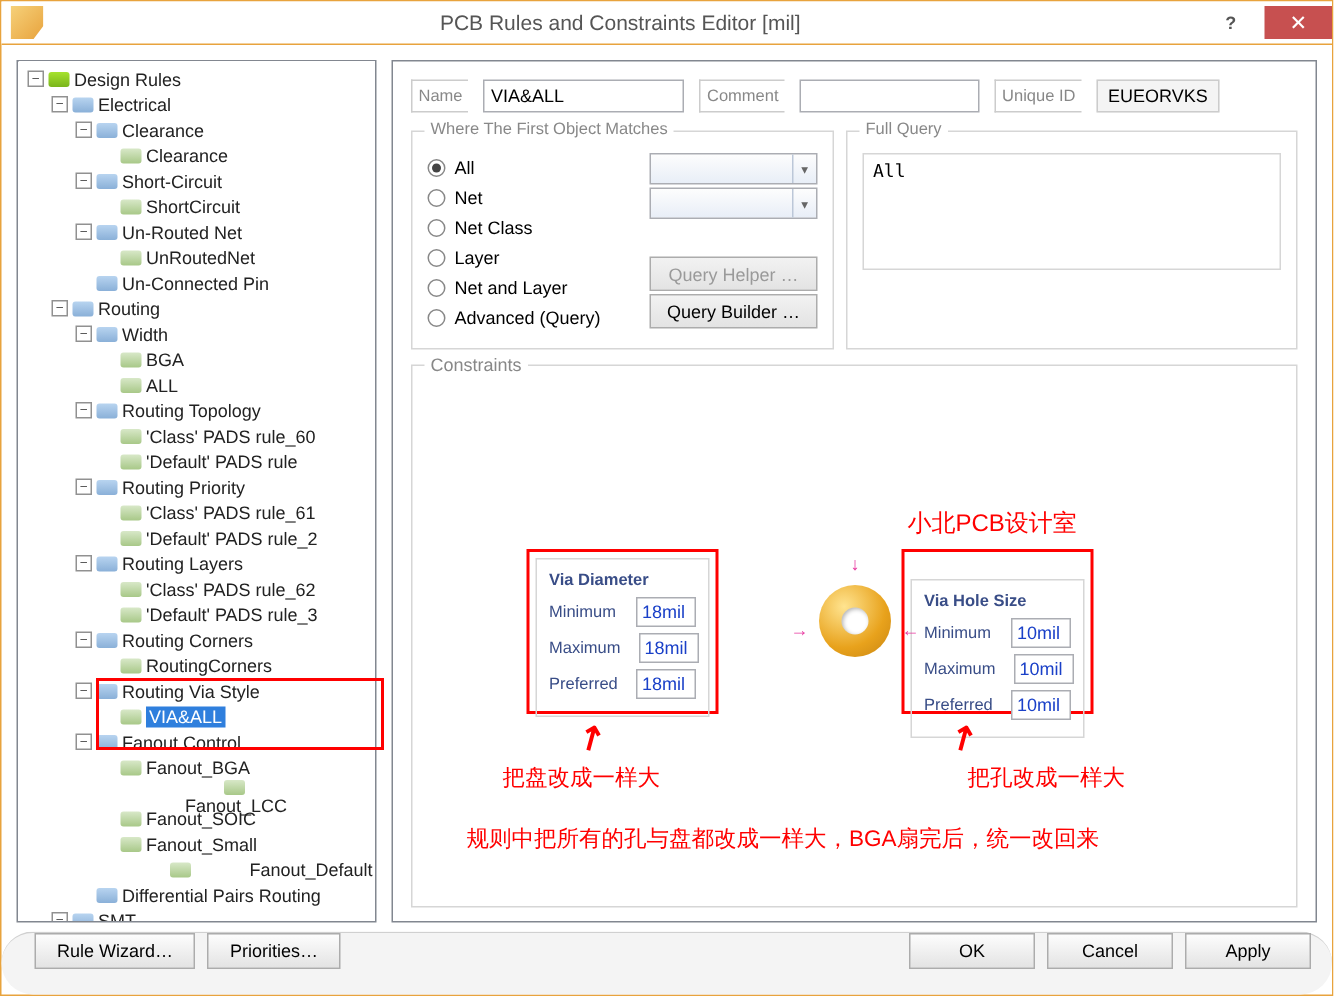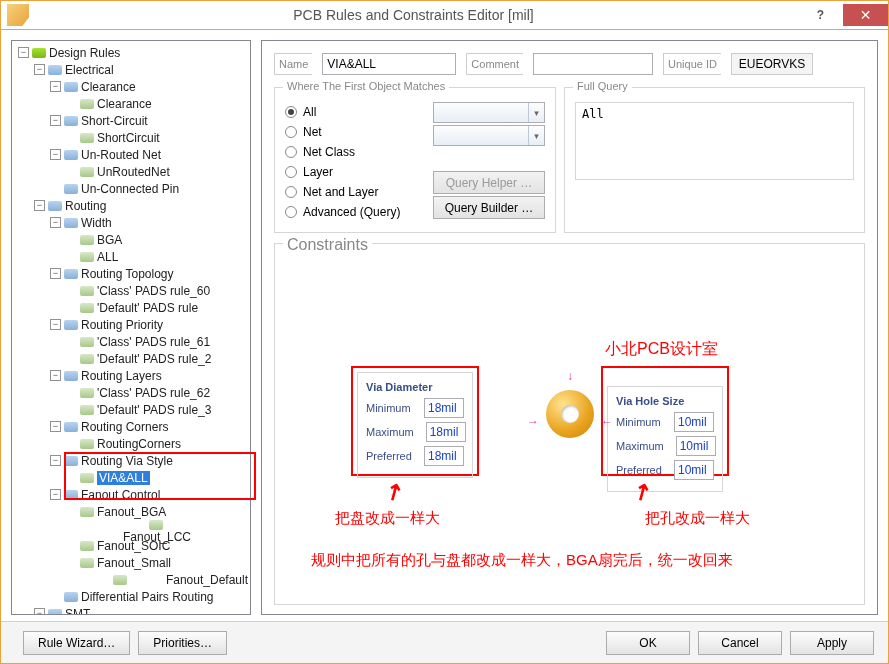--- a/index.html
+++ b/index.html
@@ -56,41 +56,41 @@
 .combo { width: 112px; height: 21px; border: 1px solid #abadb3; background: linear-gradient(#fdfdfd,#e8eef7); display: inline-flex; align-items: center; justify-content: flex-end; margin-left: 4px; }
 .combo-arrow { width: 16px; height: 100%; border-left: 1px solid #bcc7d8; display:flex; align-items:center; justify-content:center; color:#666; font-size:9px; }
 .btn { height: 23px; border: 1px solid #acacac; background: linear-gradient(#f2f2f2,#e3e3e3); display: inline-flex; align-items: center; justify-content: center; padding: 0 10px; }
 .btn.disabled { color: #9a9a9a; }
 
 .query-panel { flex: 1; }
 .query-box { border: 1px solid #d6d6d6; height: 78px; padding: 4px 6px; font-family: Consolas, monospace; font-size: 12px; background:#fff; }
 
 
 .constraints-box { border: 1px solid #d6d6d6; position: relative; padding: 14px 10px 10px 10px; height: 362px; }
-.constraints-title { position: absolute; top: -8px; left: 8px; background: #fff; padding: 0 4px; color: #888; font-size: 16px; }
+.constraints-title { position: absolute; top: -8px; left: 8px; background: #fff; padding: 0 4px; color: #888; font-size: 12px; }
 
 
 .redbox { position: absolute; border: 2px solid #ff0000; }
 .redtext { color: #ff0000; font-size: 15px; position: absolute; }
 .red-arrow { position: absolute; color: #ff0000; font-size: 22px; font-weight: bold; }
 
 
 .via-group { position: absolute; border: 1px solid #d6d6d6; padding: 8px 8px 8px 8px; }
 .via-head { color: #394d87; font-weight: bold; font-size: 11px; margin-bottom: 4px; }
 .via-row { display: flex; align-items: center; height: 22px; gap: 12px; margin-bottom: 2px; }
 .via-label { color: #394d87; font-size: 11px; width: 54px; }
 .via-input { width: 40px; height: 20px; border: 1px solid #abadb3; color: #1a40c8; padding: 0 3px; background: #fff; }
 
 
 .donut-wrap { position: absolute; left: 260px; top: 135px; width: 70px; height: 70px; }
 .donut-outer { width: 48px; height: 48px; border-radius: 50%; background: radial-gradient(circle at 35% 30%, #ffe490, #e8a21c 60%, #c78412); position: absolute; left: 11px; top: 11px; }
 .donut-inner { width: 18px; height: 18px; border-radius: 50%; background: #fff; position: absolute; left: 26px; top: 26px; box-shadow: inset 1px 1px 3px rgba(0,0,0,.3); }
 
 
-.bottombar { height: 42px; border-top: 1px solid #d0d0d0; display:flex; align-items:center; padding: 0 14px; background:#f4f4f4; }
+.bottombar { height: 42px; border-top: 1px solid #d0d0d0; display:flex; padding: 0 14px; background:#f4f4f4;border-radius:21px; }
 .bottombar .spacer { flex: 1; }
 .bbtn { height: 24px; min-width: 84px; border: 1px solid #acacac; background: linear-gradient(#fdfdfd,#e3e3e3); display:inline-flex; align-items:center; justify-content:center; padding: 0 14px; margin-left: 8px; }
 </style>
 </head>
 <body>
 
 <div class="window">
 
   <div class="titlebar">
     <div class="titlebar-icon"></div>

